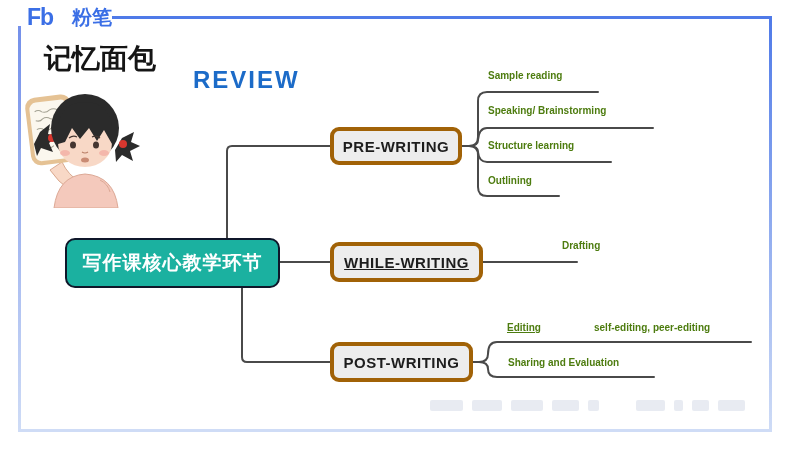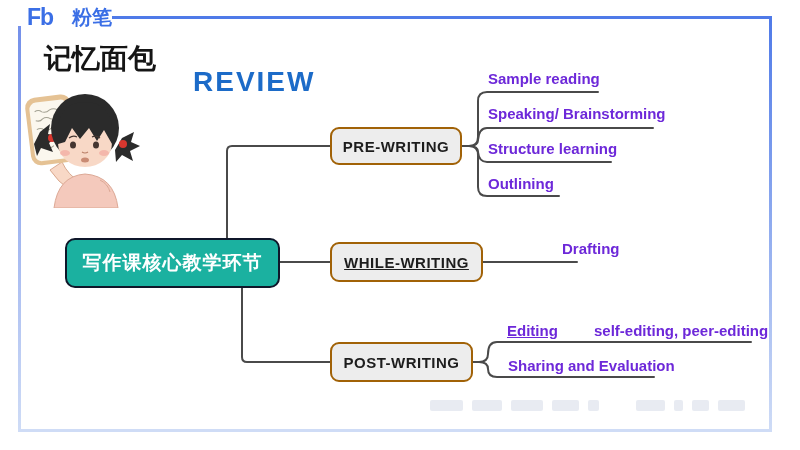--- a/index.html
+++ b/index.html
@@ -12,37 +12,37 @@
   .frame-top    { position:absolute; left:112px; top:16px;  width:660px; height:3px; background:#4f7ae8; }
   .frame-right  { position:absolute; left:769px; top:16px;  width:3px;  height:416px; background:linear-gradient(#4f7ae8,#cfdcf6); }
   .frame-left   { position:absolute; left:18px;  top:26px;  width:3px;  height:406px; background:linear-gradient(#7490ea,#cfdcf6); }
   .frame-bottom { position:absolute; left:18px;  top:429px; width:754px; height:3px; background:#cfdcf6; }
   
   .logo { position:absolute; left:27px; top:4px; display:flex; align-items:center; gap:19px; color:#3b6fe6; }
   .logo .fb   { font-size:23px; font-weight:800; letter-spacing:-1px; }
   .logo .name { font-size:20px; font-weight:700; }
   
   .sticker-title { position:absolute; left:44px; top:40px; font-size:28px; font-weight:700; color:#151515; }
-  .review { position:absolute; left:193px; top:66px; font-size:28px; font-weight:800; color:#1c6bc8; letter-spacing:2px; }
+  .review { position:absolute; left:193px; top:66px; font-size:24px; font-weight:800; color:#1c6bc8; letter-spacing:2px; }
   
   .root-box {
     position:absolute; left:65px; top:238px; width:215px; height:50px;
     background:#1bb1a0; border:2px solid #0f172a; border-radius:10px;
     display:flex; align-items:center; justify-content:center;
     color:#ffffff; font-size:19px; font-weight:700; letter-spacing:1px;
   }
   .branch-box {
-    position:absolute; background:#ededed; border:2px solid #a16207; border-radius:9px;
+    position:absolute; background:#ededed; border:4px solid #a16207; border-radius:9px;
     display:flex; align-items:center; justify-content:center;
     color:#1d1d1d; font-size:15px; font-weight:700; letter-spacing:0.5px;
   }
   .box-pre   { left:330px; top:127px; width:132px; height:38px; }
   .box-while { left:330px; top:242px; width:153px; height:40px;text-decoration:underline; }
   .box-post  { left:330px; top:342px; width:143px; height:40px; }
-  .leaf { position:absolute; font-size:15px; font-weight:700; color:#6d28d9; white-space:nowrap; }
+  .leaf { position:absolute; font-size:10px; font-weight:700; color:#4d7c0f; white-space:nowrap; }
   .leaf-sample    { left:488px; top:70px; }
   .leaf-speaking  { left:488px; top:105px; }
   .leaf-structure { left:488px; top:140px; }
   .leaf-outlining { left:488px; top:175px; }
   .leaf-drafting  { left:514px; top:240px;margin-left:48px; }
   .leaf-editing   { left:507px; top:322px;text-decoration:underline; }
   .leaf-editnote  { left:594px; top:322px; }
   .leaf-sharing   { left:508px; top:357px; }
   .connectors { position:absolute; left:0; top:0; width:800px; height:450px; }
   

